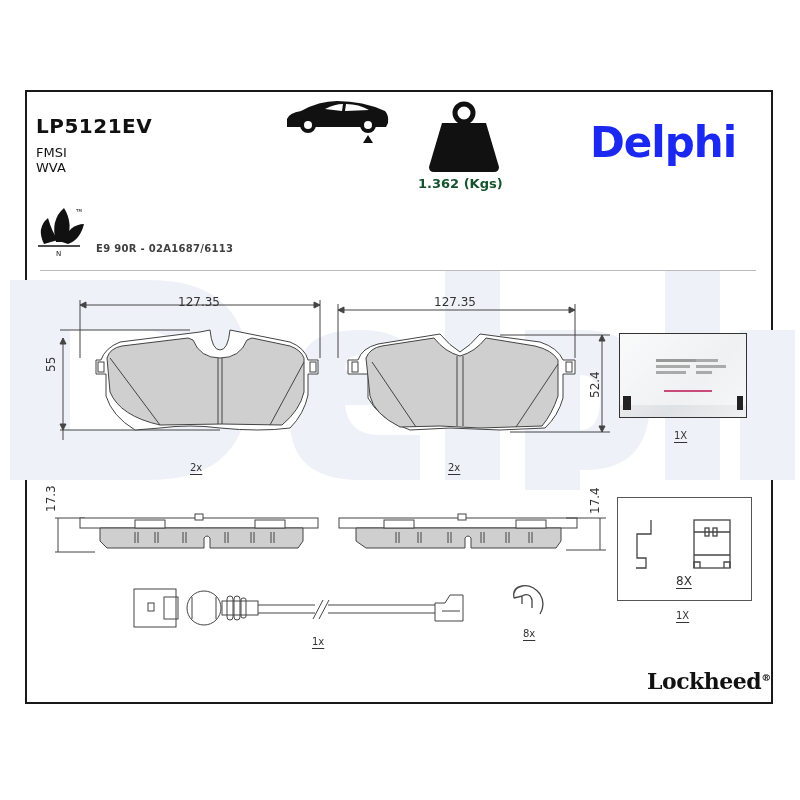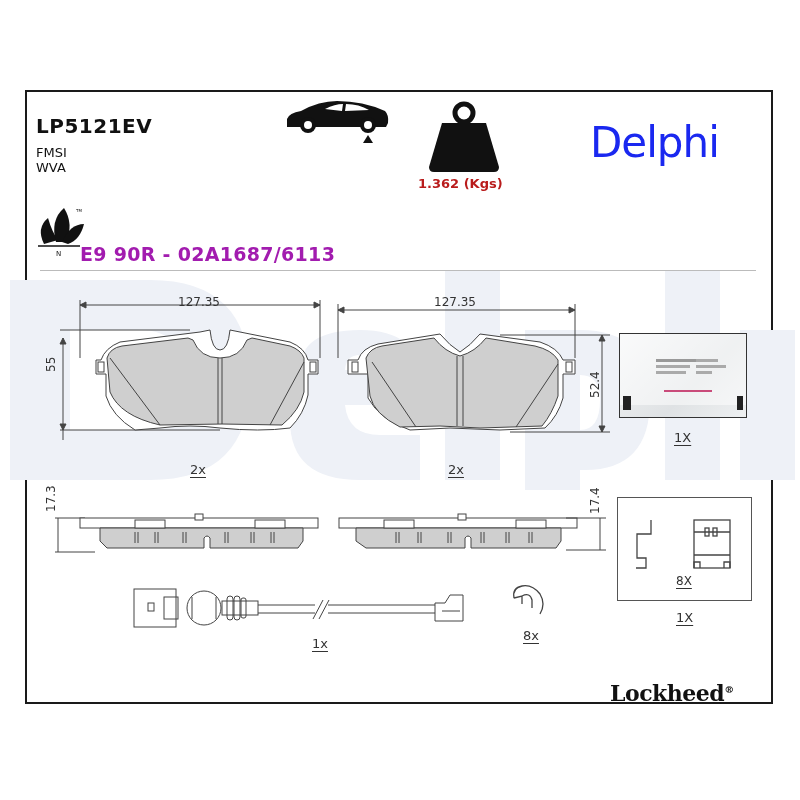--- a/index.html
+++ b/index.html
@@ -2,27 +2,27 @@
 <html><head>
 <meta charset="utf-8">
 <style>
   html, body { margin:0; padding:0; background:#ffffff; }
   body { width:800px; height:800px; position:relative; overflow:hidden; font-family:"DejaVu Sans", sans-serif; }
   .frame { position:absolute; left:25px; top:90px; width:744px; height:610px; border:2.5px solid #1a1a1a; background:#fff; }
   .wm { position:absolute; left:0; top:270px; width:800px; height:220px; }
   .abs { position:absolute; }
   .code { left:36px; top:114px; font-size:20px; font-weight:bold; color:#111; letter-spacing:0.5px; }
   .lbl { font-size:13px; font-weight:normal; color:#111; }
-  .weight { left:418px; top:176px; font-size:13px; font-weight:bold; color:#b91c1c; }
-  .delphi { left:590px; top:118px; font-size:42px; font-weight:normal; color:#1a28f0; font-family:"DejaVu Sans", sans-serif; letter-spacing:-1px; }
-  .ece { left:80px; top:243px; font-size:19px; font-weight:bold; color:#a21caf; letter-spacing:0.3px; }
+  .weight { left:418px; top:176px; font-size:13px; font-weight:bold; color:#14532d; }
+  .delphi { left:590px; top:118px; font-size:42px; font-weight:bold; color:#1a28f0; font-family:"DejaVu Sans", sans-serif; letter-spacing:-1px; }
+  .ece { left:96px; top:243px; font-size:10px; font-weight:bold; color:#404040; letter-spacing:0.3px; }
   .sep { left:40px; top:270px; width:716px; height:1px; background:#bbb; }
   .dim { font-family:"DejaVu Sans", sans-serif; font-size:12px; color:#333; }
-  .qty { font-family:"DejaVu Sans", sans-serif; font-size:13px; color:#333; text-decoration:underline; text-underline-offset:3px; }
-  .lockheed { left:610px; top:668px; font-family:"DejaVu Serif", serif; font-weight:bold; font-size:22px; color:#111; letter-spacing:-0.5px;margin-top:12px; }
+  .qty { font-family:"DejaVu Sans", sans-serif; font-size:10px; color:#333; text-decoration:underline; text-underline-offset:3px; }
+  .lockheed { left:647px; top:668px; font-family:"DejaVu Serif", serif; font-weight:bold; font-size:22px; color:#111; letter-spacing:-0.5px; }
   .lockheed sup { font-size:10px; }
   svg { overflow:visible; }
 </style>
 </head>
 <body>
 
 <div class="frame"></div>
 
 <svg class="wm" viewBox="0 0 800 220">
   <g fill="#eef1f7">

